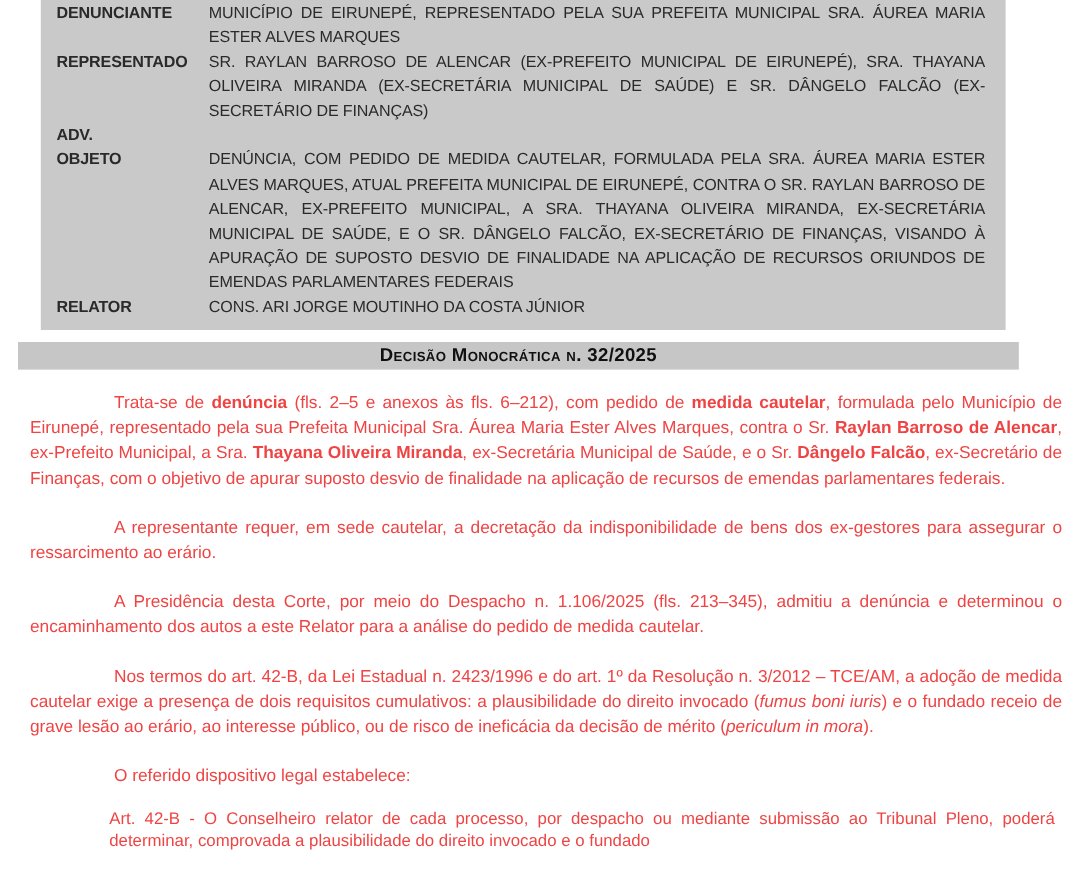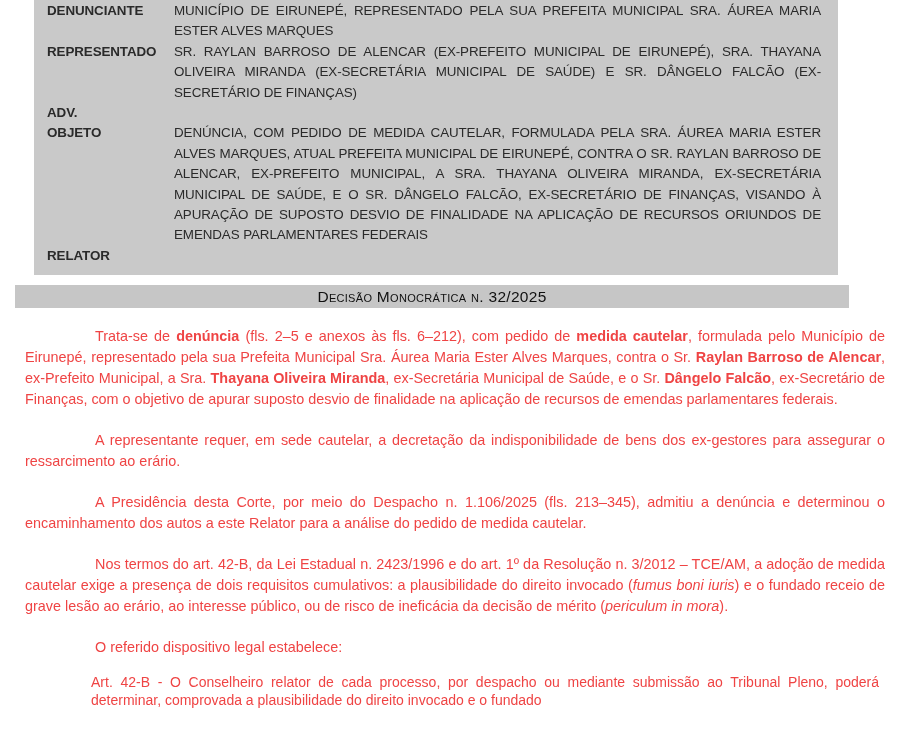--- a/index.html
+++ b/index.html
@@ -22,21 +22,21 @@
   .ht-label { flex:0 0 127px; font-weight:700; letter-spacing:-0.1px; }
   .ht-value { flex:1 1 auto; text-align:justify; letter-spacing:-0.1px; }
 
   
   .decision-bar {
     position:absolute; left:15px; top:285px; width:834px; height:23px;
     background:#c6c6c6; text-align:center;
   }
   .decision-bar .title {
     display:inline-block;
-    font-variant:small-caps; font-weight:400;
+    font-variant:small-caps; font-weight:700;
     font-size:15.5px; line-height:23px; letter-spacing:0.3px; color:#101010;
   }
 
   
   .doc-body {
     position:absolute; left:25px; top:326px; width:860px;
     font-size:14.4px; line-height:21px; text-align:justify; color:#ef4444;
   }
   .doc-body p { margin:0 0 20px 0; text-indent:70px; }
   .doc-body p.quote {
@@ -62,20 +62,21 @@
       </div>
       <div class="ht-row">
         <div class="ht-label">ADV.</div>
       </div>
       <div class="ht-row">
         <div class="ht-label">OBJETO</div>
         <div class="ht-value">DENÚNCIA, COM PEDIDO DE MEDIDA CAUTELAR, FORMULADA PELA SRA. ÁUREA MARIA ESTER ALVES MARQUES, ATUAL PREFEITA MUNICIPAL DE EIRUNEPÉ, CONTRA O SR. RAYLAN BARROSO DE ALENCAR, EX-PREFEITO MUNICIPAL, A SRA. THAYANA OLIVEIRA MIRANDA, EX-SECRETÁRIA MUNICIPAL DE SAÚDE, E O SR. DÂNGELO FALCÃO, EX-SECRETÁRIO DE FINANÇAS, VISANDO À APURAÇÃO DE SUPOSTO DESVIO DE FINALIDADE NA APLICAÇÃO DE RECURSOS ORIUNDOS DE EMENDAS PARLAMENTARES FEDERAIS</div>
       </div>
       <div class="ht-row">
         <div class="ht-label">RELATOR</div>
+        <div class="ht-value">CONS. ARI JORGE MOUTINHO DA COSTA JÚNIOR</div>
       </div>
     </div>
 
   <div class="decision-bar">
     <span class="title">Decisão Monocrática n. 32/2025</span>
   </div>
 
   <div class="doc-body">
       <p><span>Trata-se de </span><b>denúncia</b><span> (fls. 2–5 e anexos às fls. 6–212), com pedido de </span><b>medida cautelar</b><span>, formulada pelo Município de Eirunepé, representado pela sua Prefeita Municipal Sra. Áurea Maria Ester Alves Marques, contra o Sr. </span><b>Raylan Barroso de Alencar</b><span>, ex-Prefeito Municipal, a Sra. </span><b>Thayana Oliveira Miranda</b><span>, ex-Secretária Municipal de Saúde, e o Sr. </span><b>Dângelo Falcão</b><span>, ex-Secretário de Finanças, com o objetivo de apurar suposto desvio de finalidade na aplicação de recursos de emendas parlamentares federais.</span></p>
       <p><span>A representante requer, em sede cautelar, a decretação da indisponibilidade de bens dos ex-gestores para assegurar o ressarcimento ao erário.</span></p>

